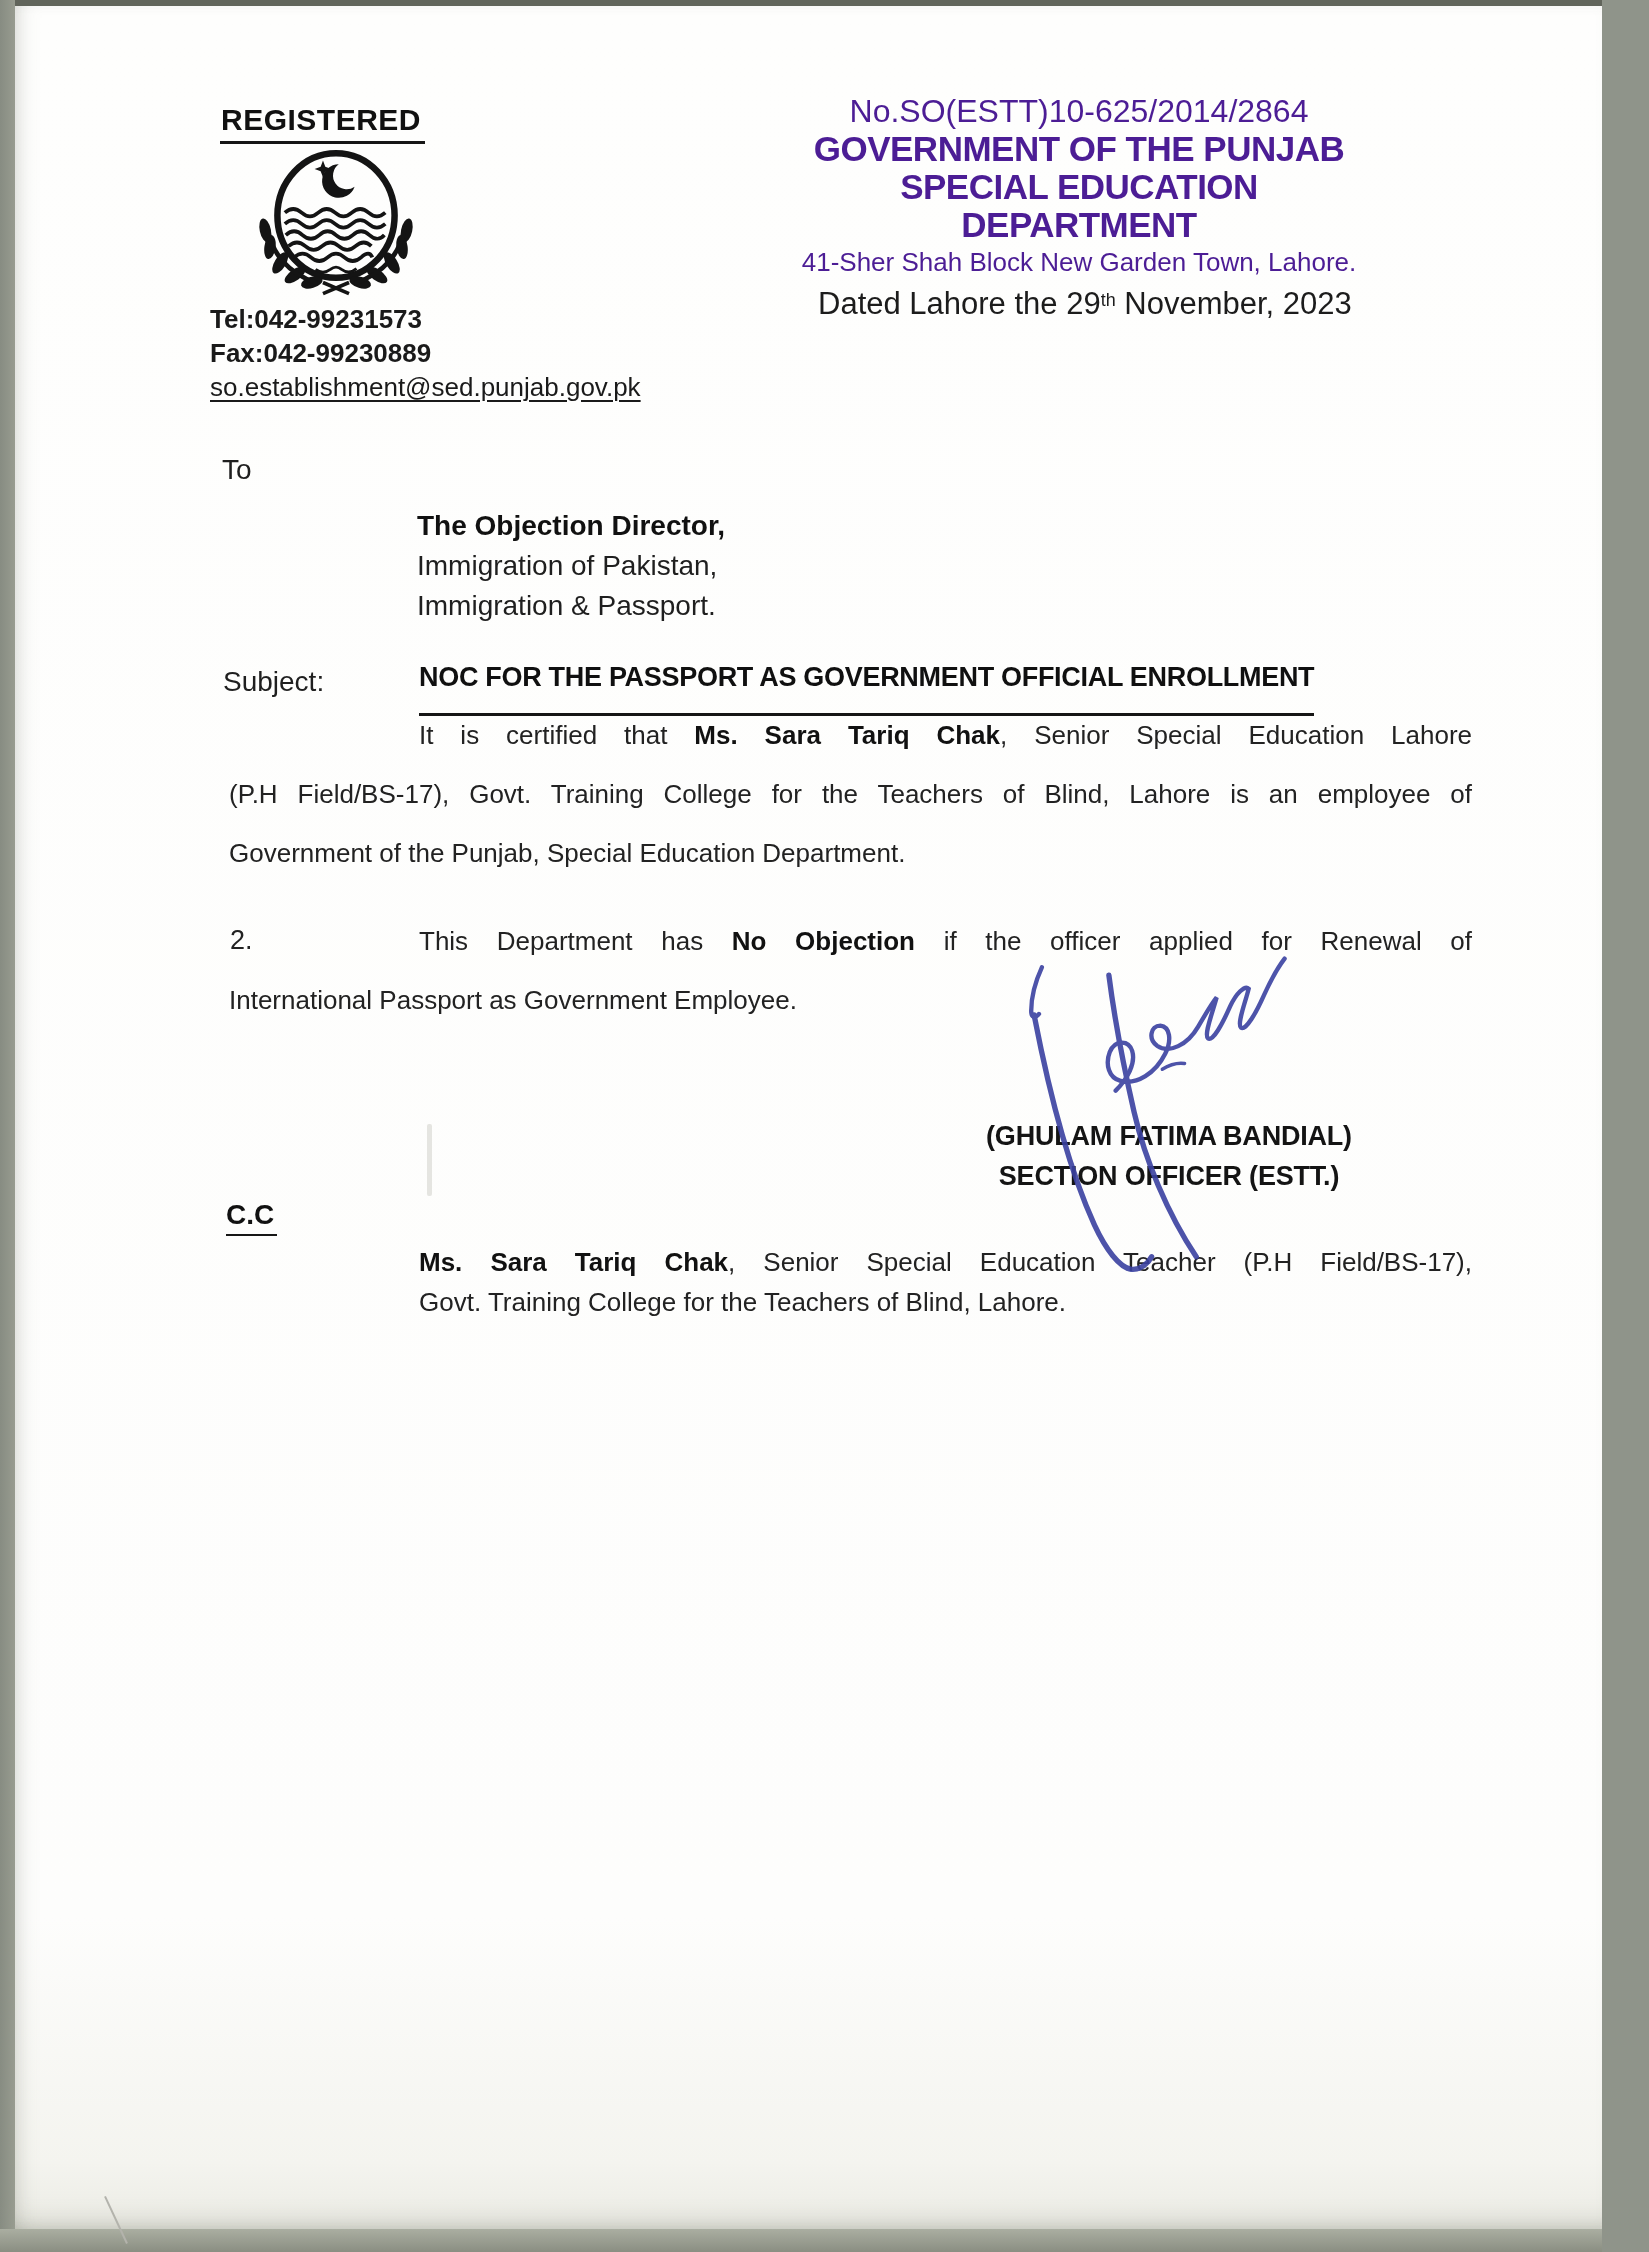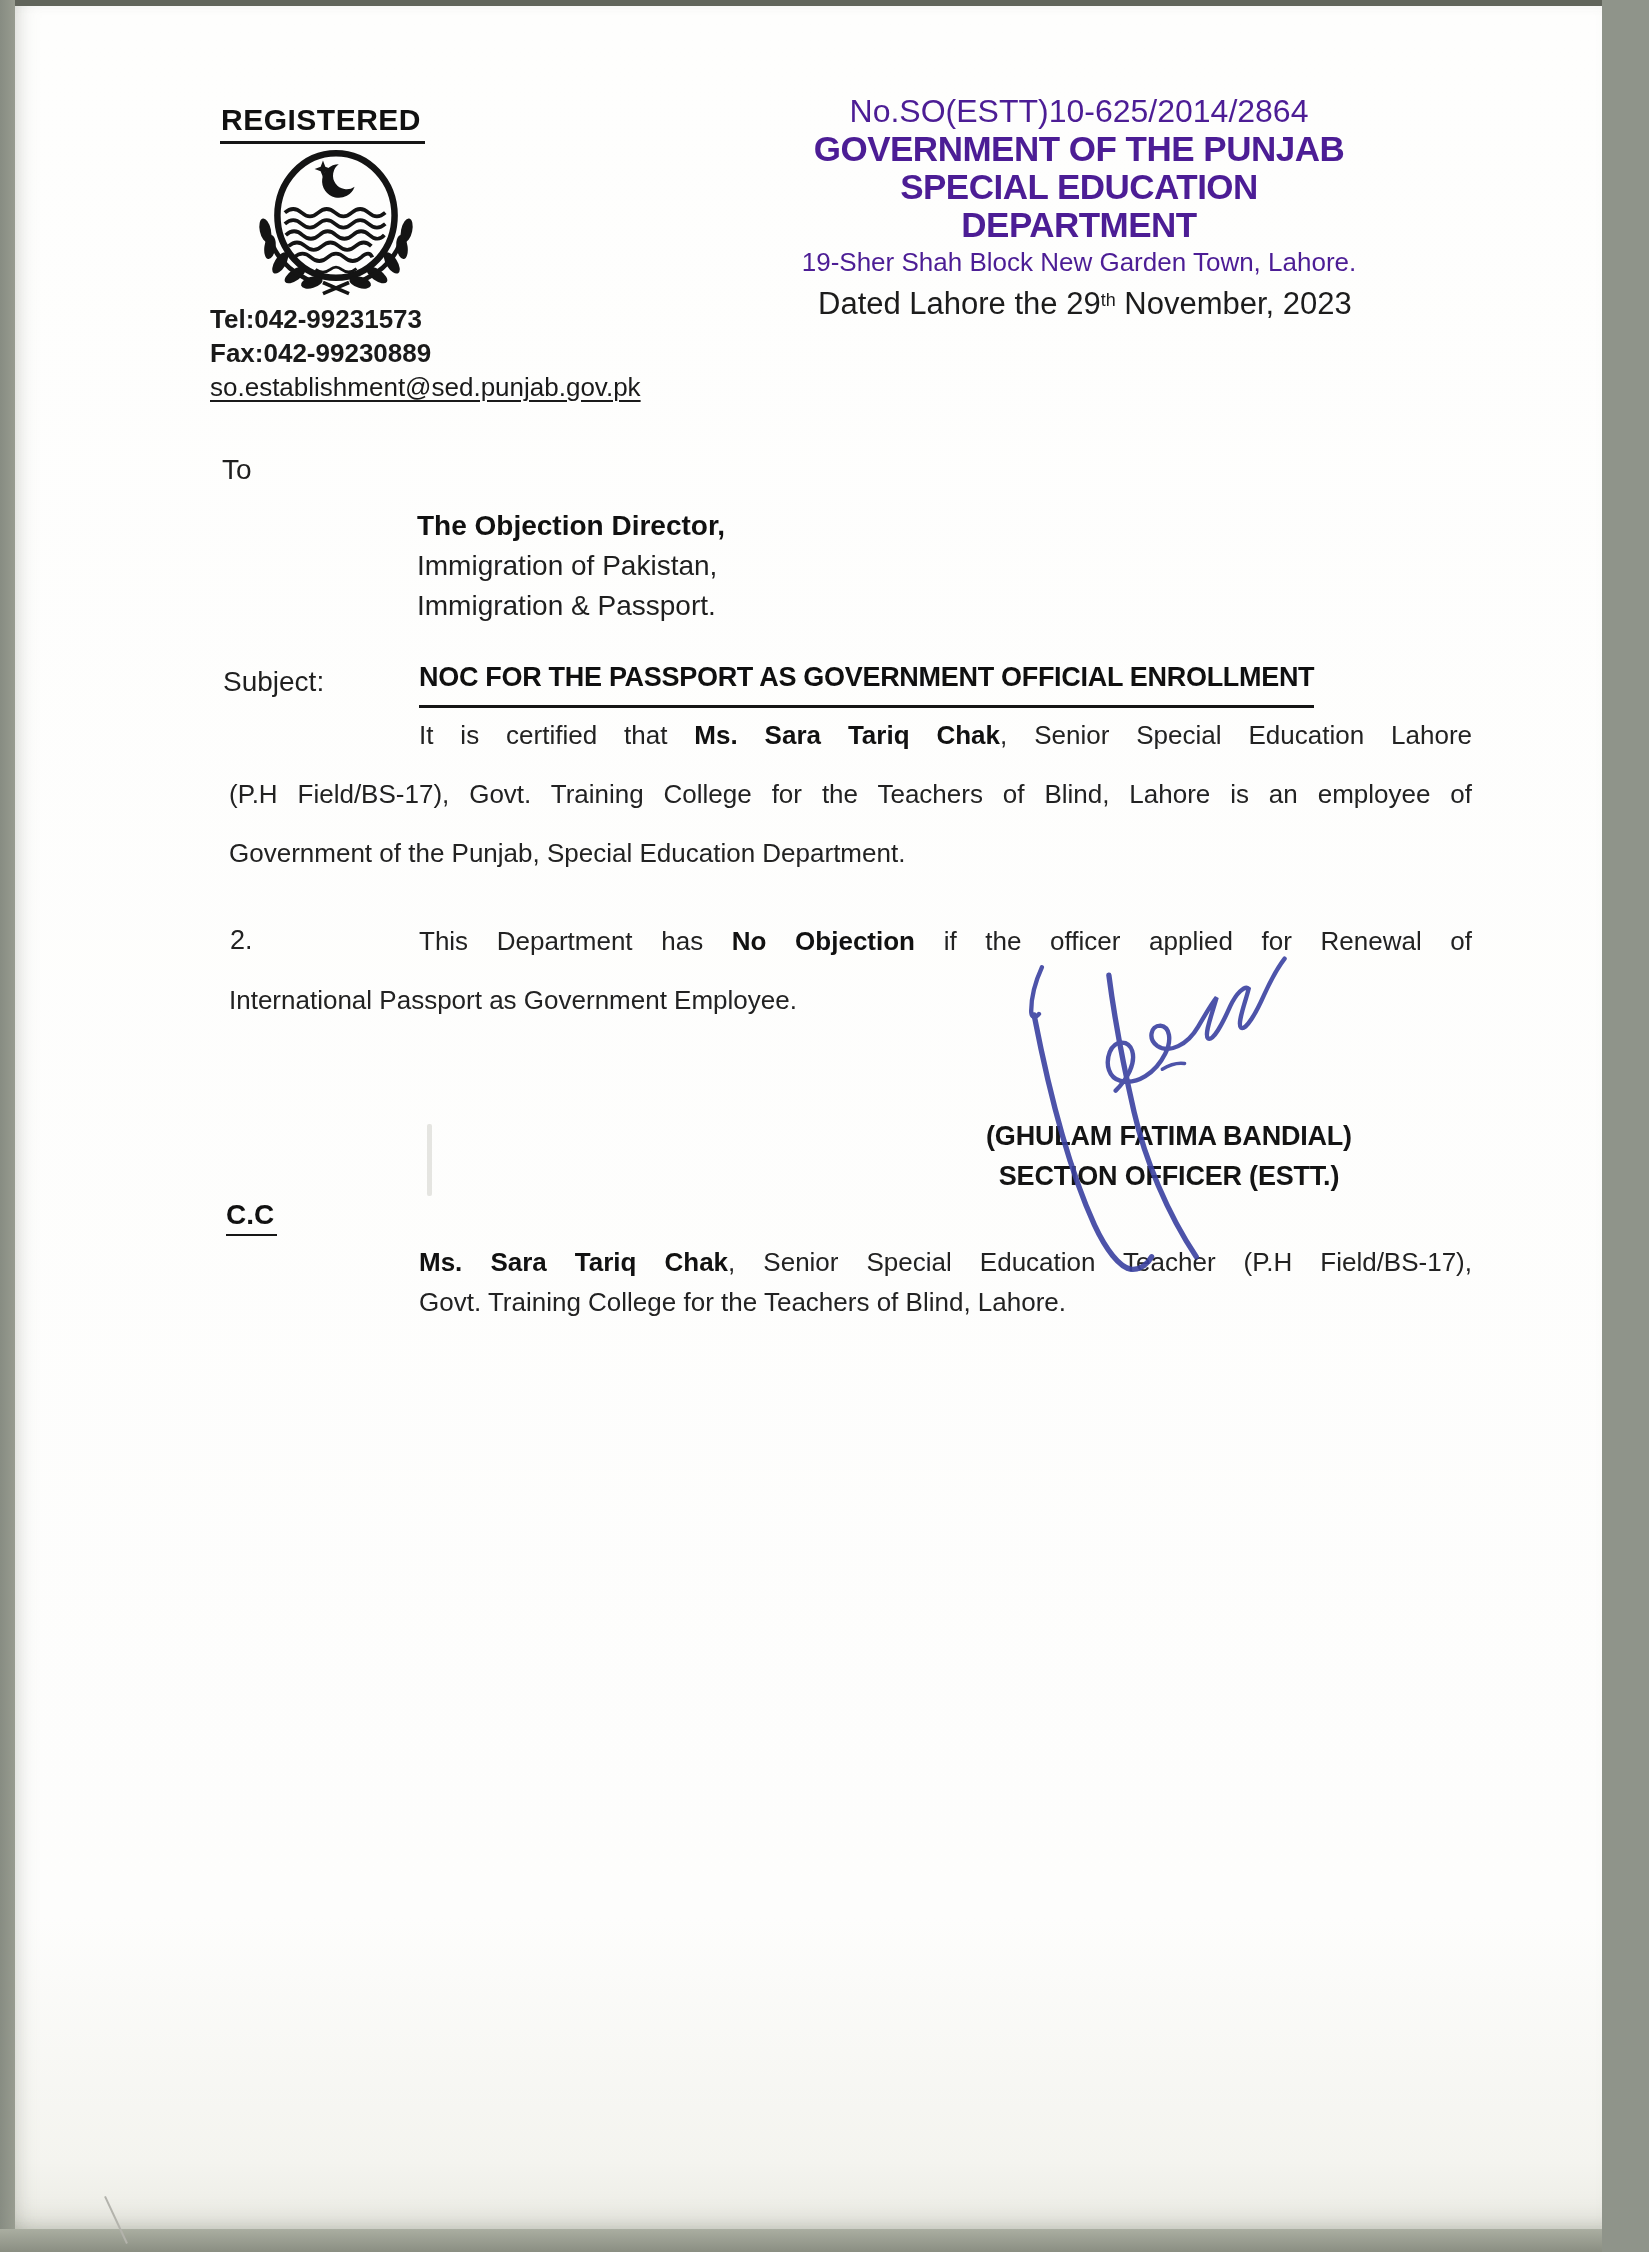--- a/index.html
+++ b/index.html
@@ -44,21 +44,21 @@
   .dated{left:818px;top:286px;font-size:31px;color:#1c1c1c;text-align:center;}
   .sup{font-size:.58em;position:relative;top:-.45em;}
 
   
   .to{left:222px;top:454px;font-size:28px;}
   .addressee{left:417px;top:506px;font-size:28px;line-height:40px;}
   .addressee .b1{font-weight:bold;color:var(--boldInk);}
 
   .subjrow-label{left:223px;top:666px;font-size:28px;}
   .subjrow-title{left:419px;top:662px;font-size:27px;font-weight:bold;color:#101010;
-    letter-spacing:-0.3px;border-bottom:3.9px solid #151515;padding-bottom:12px;}
+    letter-spacing:-0.3px;border-bottom:3.9px solid #151515;padding-bottom:20px;}
 
   
   .para{font-size:26px;color:#222;}
   .para .line{height:59px;line-height:33px;}
   .jline{text-align:justify;text-align-last:justify;}
   .para b{color:var(--boldInk);}
   .p1{left:229px;top:719px;width:1243px;}
   .p2{left:229px;top:925px;width:1243px;}
   .p2num{left:230px;top:925px;font-size:27px;}
   .ind{padding-left:190px;}
@@ -129,21 +129,21 @@
   <div class="abs contact">
     <div>Tel:042-99231573</div>
     <div>Fax:042-99230889</div>
     <div class="email">so.establishment@sed.punjab.gov.pk</div>
   </div>
 
   <div class="abs refblock">
     <div class="refno">No.SO(ESTT)10-625/2014/2864</div>
     <div class="org1">GOVERNMENT OF THE PUNJAB</div>
     <div class="org2">SPECIAL EDUCATION DEPARTMENT</div>
-    <div class="addr">19-Sher Shah Block New Garden Town, Lahore.</div>
+    <div class="addr">41-Sher Shah Block New Garden Town, Lahore.</div>
   </div>
 
   <div class="abs dated"><span>Dated Lahore the 29</span><span class="sup">th</span><span> November, 2023</span></div>
 
   <div class="abs to">To</div>
 
   <div class="abs addressee">
     <div class="b1">The Objection Director,</div>
     <div>Immigration of Pakistan,</div>
     <div>Immigration &amp; Passport.</div>

